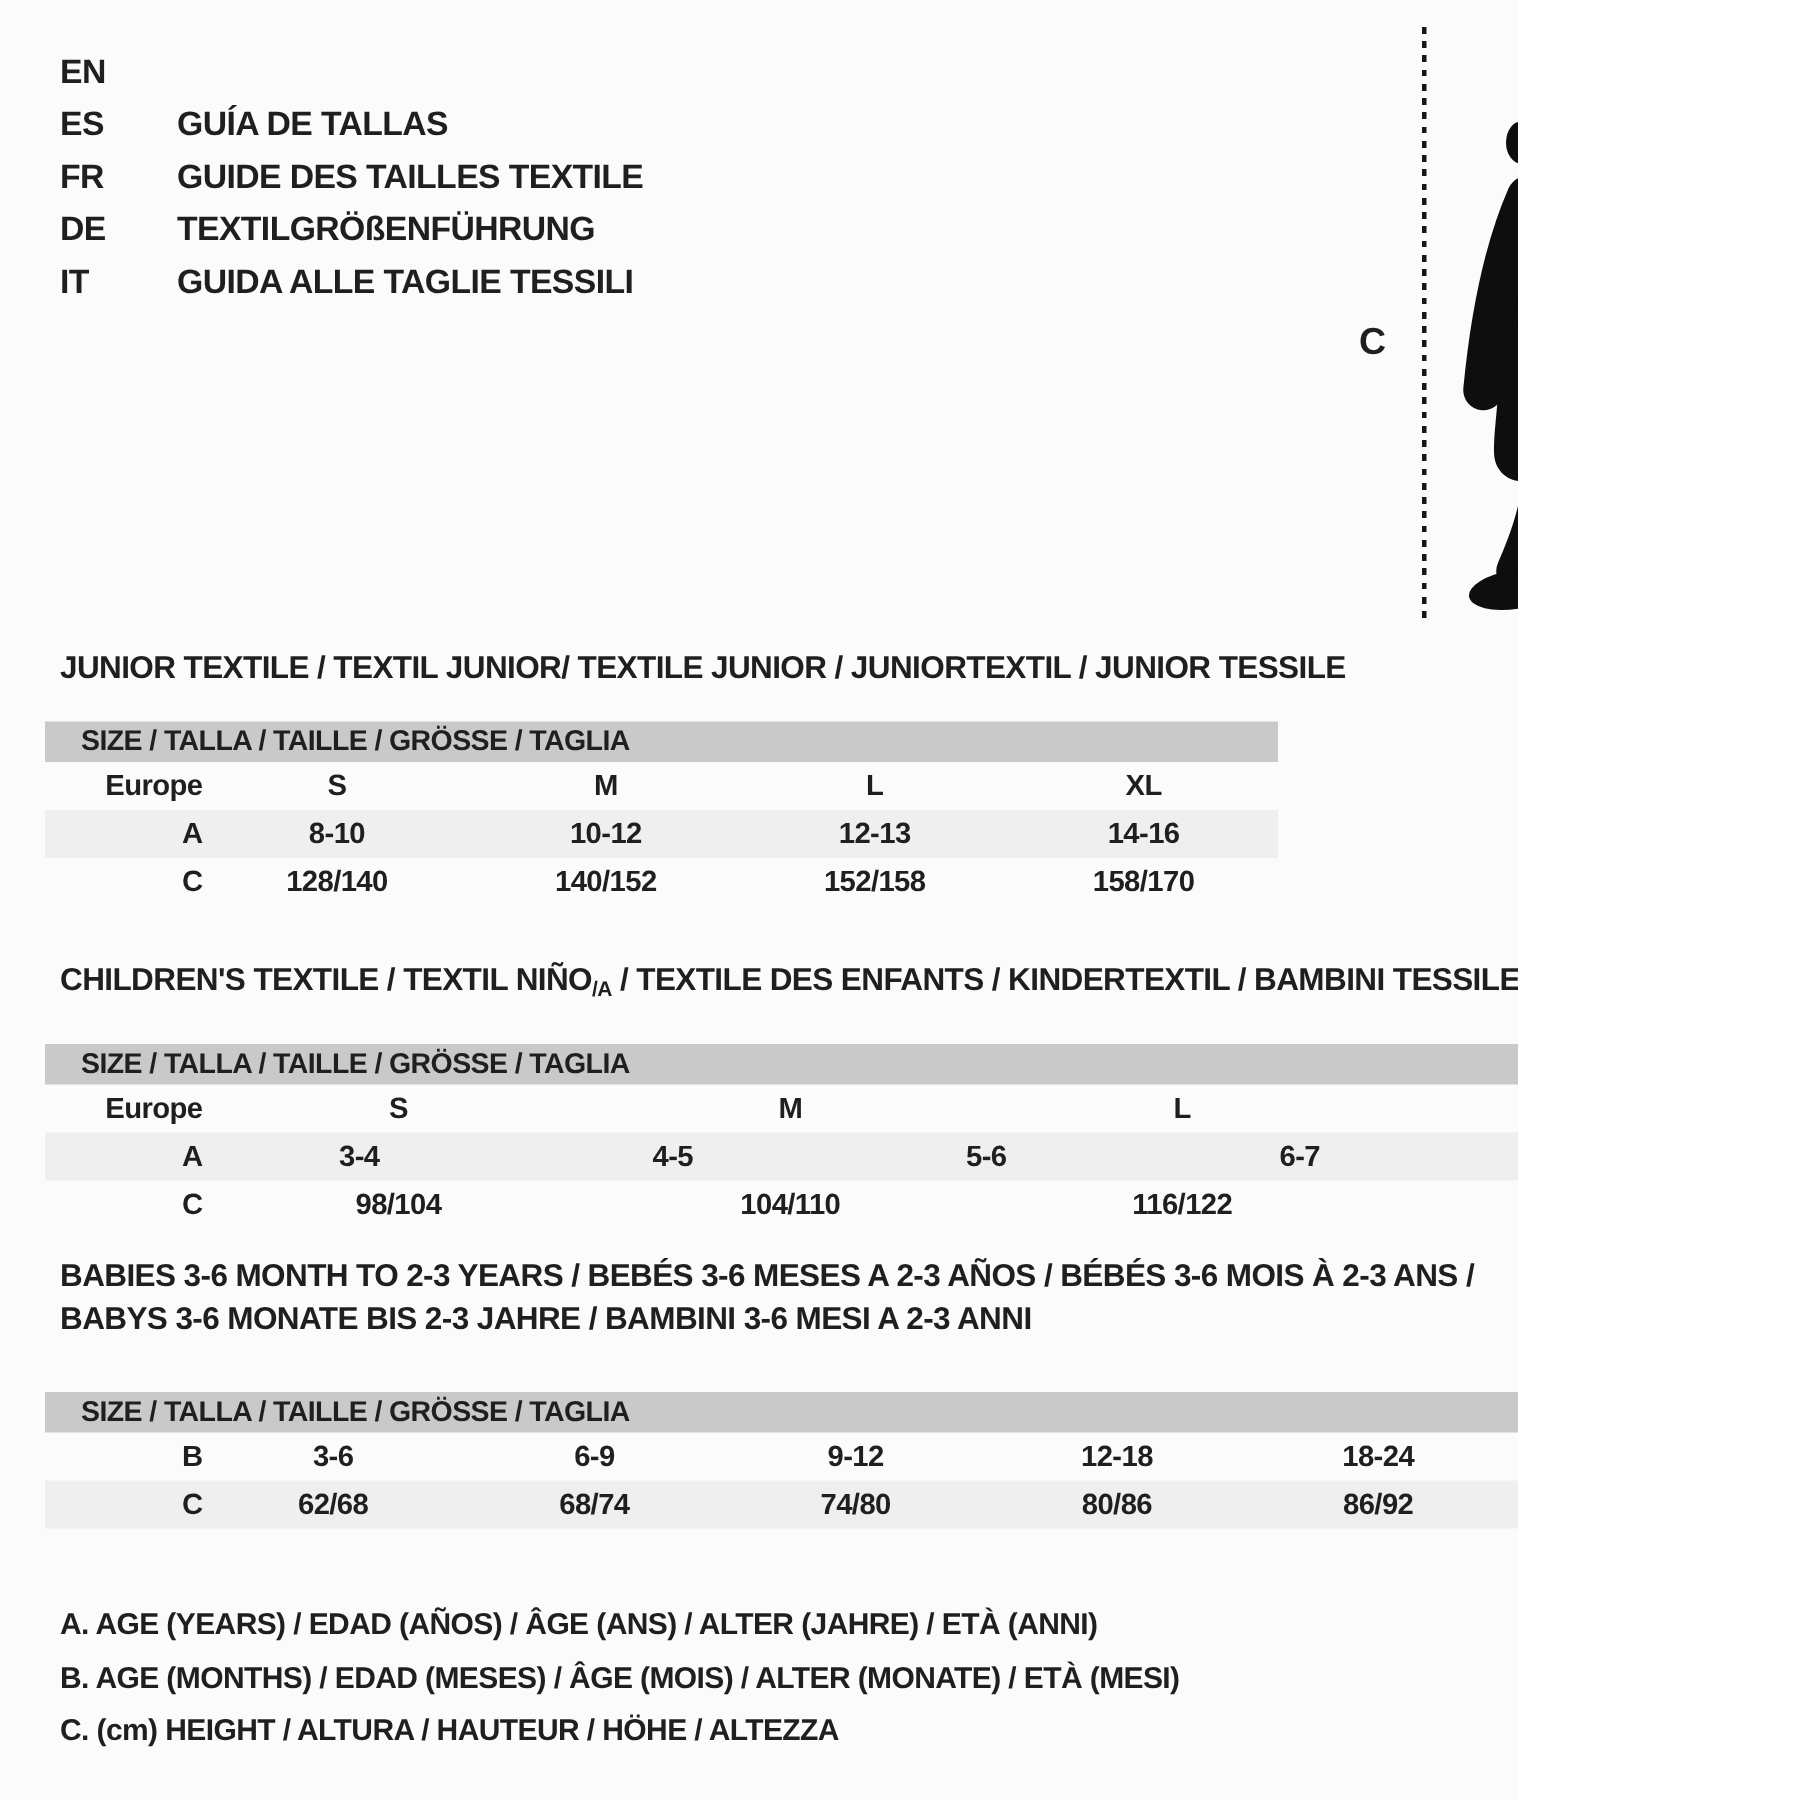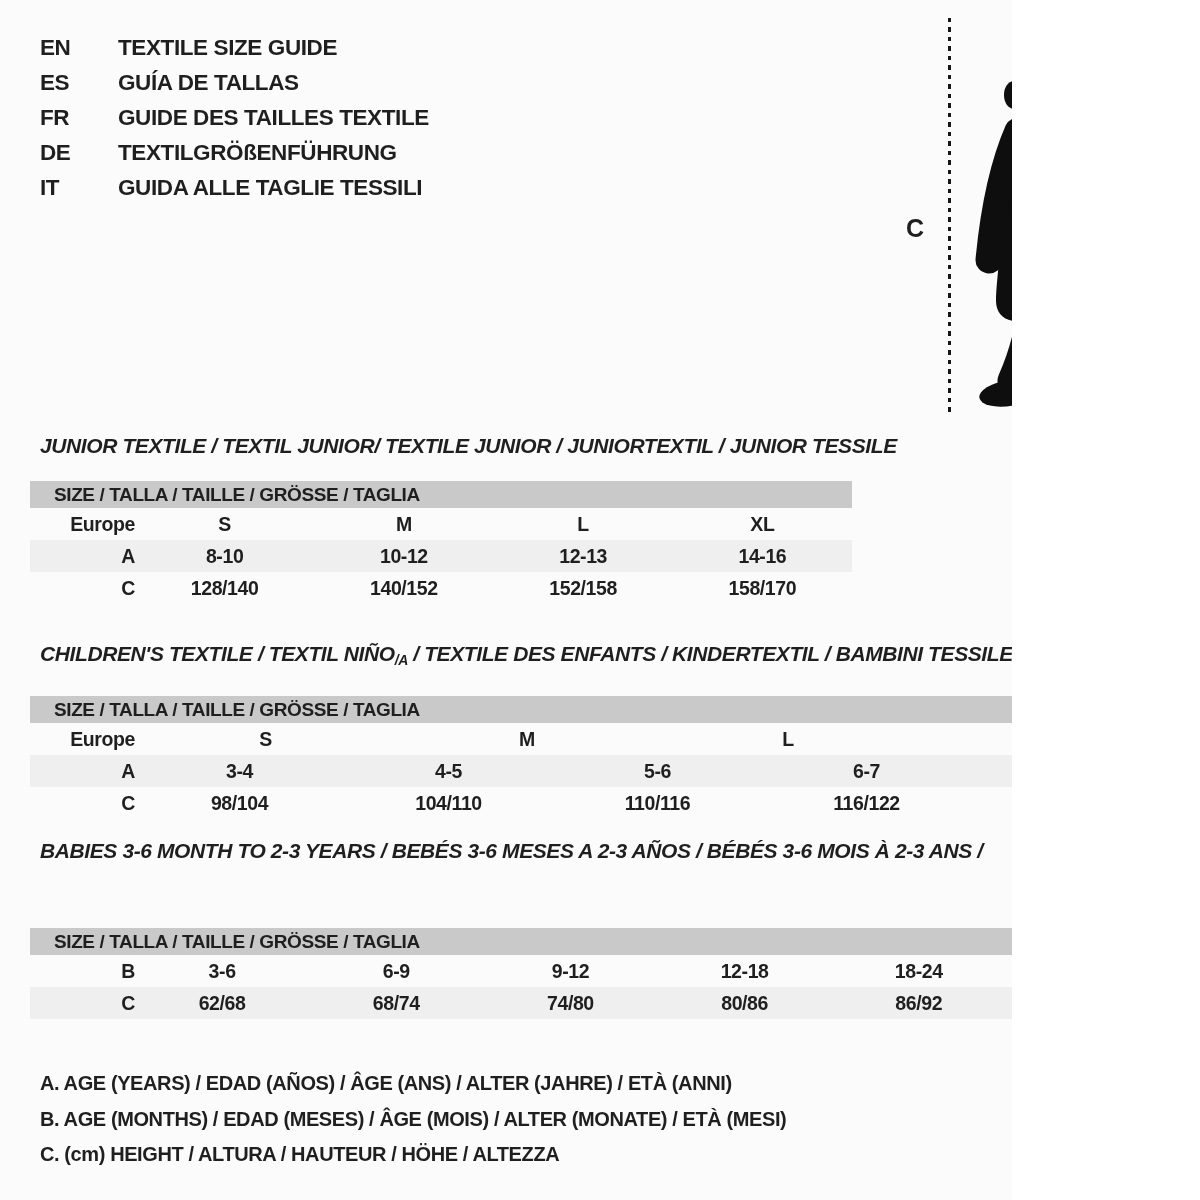--- a/index.html
+++ b/index.html
@@ -23,21 +23,21 @@
 
   
   .figure-label{position:absolute;left:906px;top:214px;font-size:25px;}
   .figure-line{
     position:absolute;left:948px;top:18px;width:3px;height:397px;
     background:repeating-linear-gradient(to bottom,#161616 0 4.5px,transparent 4.5px 9.5px);
   }
   .silhouette{position:absolute;left:966px;top:13px;}
 
   
-  .sec-title{position:absolute;left:40px;font-size:21px;line-height:29px;white-space:nowrap;font-style:italic;}
+  .sec-title{position:absolute;left:40px;font-size:21px;line-height:29px;white-space:nowrap;}
   .sec-title .sub{font-size:14px;vertical-align:-4px;}
   .tbl{position:absolute;left:30px;font-size:19.5px;}
   .tbl-head{
     height:27px;line-height:27px;background:#c9c9c9;
     padding-left:24px;font-size:19px;
   }
   .tbl-row{display:flex;height:32px;line-height:32px;}
   .tbl-row.shade{background:#f0efef;}
   .cell{flex:1;text-align:center;white-space:nowrap;}
   .cell.label{flex:0 0 95px;text-align:right;padding-left:10px;}
@@ -49,21 +49,20 @@
   .footnote{white-space:nowrap;}
 </style>
 </head>
 <body>
 
 <div class="page">
 
   <div class="lang-block">
     <div class="lang-row">
       <span class="lang-code">EN</span>
-      <span class="lang-title">TEXTILE SIZE GUIDE</span>
     </div>
     <div class="lang-row">
       <span class="lang-code">ES</span>
       <span class="lang-title">GUÍA DE TALLAS</span>
     </div>
     <div class="lang-row">
       <span class="lang-code">FR</span>
       <span class="lang-title">GUIDE DES TAILLES TEXTILE</span>
     </div>
     <div class="lang-row">
@@ -157,28 +156,28 @@
       <span class="cell">3-4</span>
       <span class="cell">4-5</span>
       <span class="cell">5-6</span>
       <span class="cell">6-7</span>
       <span class="cell">7-8</span>
     </div>
     <div class="tbl-row">
       <span class="cell label">C</span>
       <span class="cell">98/104</span>
       <span class="cell">104/110</span>
-      <span class="cell">110/116</span>
       <span class="cell">116/122</span>
       <span class="cell">122/160</span>
     </div>
   </div>
 
   <div class="sec-title" style="top:836px;">
     <div>BABIES 3-6 MONTH TO 2-3 YEARS / BEBÉS 3-6 MESES A 2-3 AÑOS / BÉBÉS 3-6 MOIS À 2-3 ANS /</div>
+    <div>BABYS 3-6 MONATE BIS 2-3 JAHRE / BAMBINI 3-6 MESI A 2-3 ANNI</div>
   </div>
 
   <div class="tbl w1150" style="top:928px;">
     <div class="tbl-head">SIZE / TALLA / TAILLE / GRÖSSE / TAGLIA</div>
     <div class="tbl-row">
       <span class="cell label">B</span>
       <span class="cell">3-6</span>
       <span class="cell">6-9</span>
       <span class="cell">9-12</span>
       <span class="cell">12-18</span>

